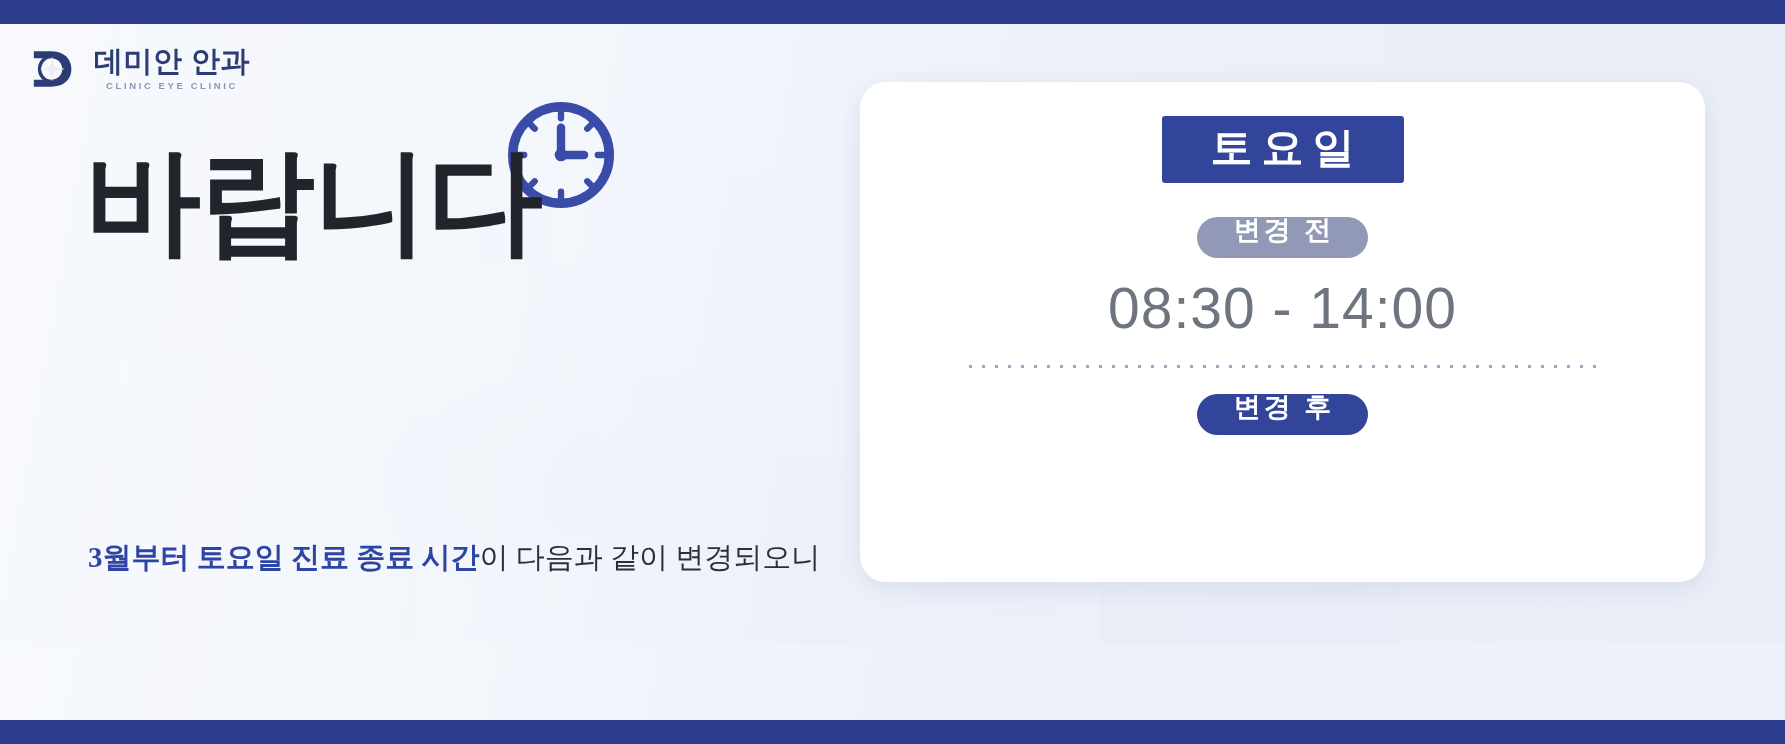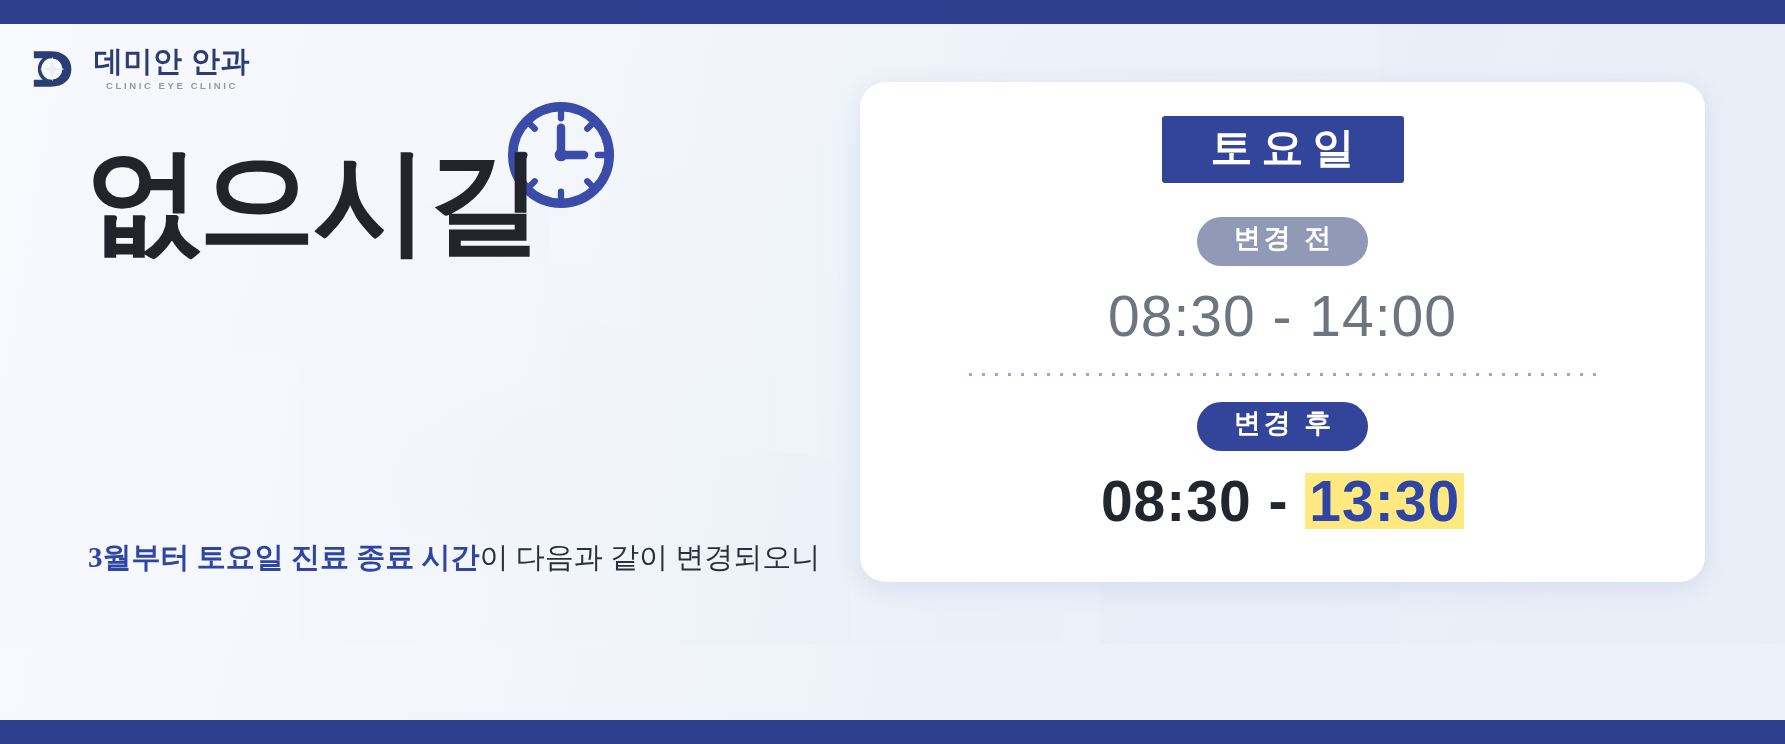--- a/index.html
+++ b/index.html
@@ -79,21 +79,21 @@
   }
 
   .day-badge{
     background:#32459b;color:#fff;font-size:42px;font-weight:800;
     letter-spacing:9px;text-indent:9px;
     padding:11px 40px 14px;border-radius:3px;line-height:1;
   }
 
   .pill{
     color:#fff;font-size:27px;font-weight:700;letter-spacing:3px;text-indent:3px;
-    border-radius:999px;line-height:1;padding:8px 34px 14px;
+    border-radius:999px;line-height:1;padding:0 34px 14px;
   }
   .pill.before{background:#9299b7;margin-top:34px;}
   .pill.after{background:#32459b;margin-top:26px;}
 
   .time{
     font-size:57px;font-weight:500;line-height:1;letter-spacing:1px;
     margin-top:22px;white-space:nowrap;
   }
   .time.before{color:#6e7480;}
   .time.after{color:#23262e;font-weight:600;}
@@ -167,38 +167,37 @@
       <line x1="30" y1="30" x2="35" y2="35"></line>
     </g>
     <g stroke="#3a4ba8" stroke-width="8" stroke-linecap="round">
       <line x1="60" y1="60" x2="60" y2="34"></line>
       <line x1="60" y1="60" x2="82" y2="60"></line>
     </g>
     <circle cx="60" cy="60" r="6" fill="#3a4ba8"></circle>
   </svg>
 
   <div class="headline">
-    <span class="hl-1">없으시길</span>
+    <span class="hl-1">바랍니다</span>
   </div>
 
   <div class="subtitle">
     <div class="sub-line">
       <span class="sub-strong">3월부터 토요일 진료 종료 시간</span><span>이 다음과 같이 변경되오니</span>
     </div>
   </div>
 
   <div class="card">
     <div class="card-inner">
       <div class="day-badge">토요일</div>
 
       <div class="pill before">변경 전</div>
       <div class="time before">08:30 - 14:00</div>
 
       <div class="divider"></div>
 
       <div class="pill after">변경 후</div>
-      <div class="time after"><span>08:30 - </span><span class="hl-chip">13:30</span></div>
     </div>
   </div>
 
   <div class="bar bottom"></div>
 
 </div>
 
 </body></html>

